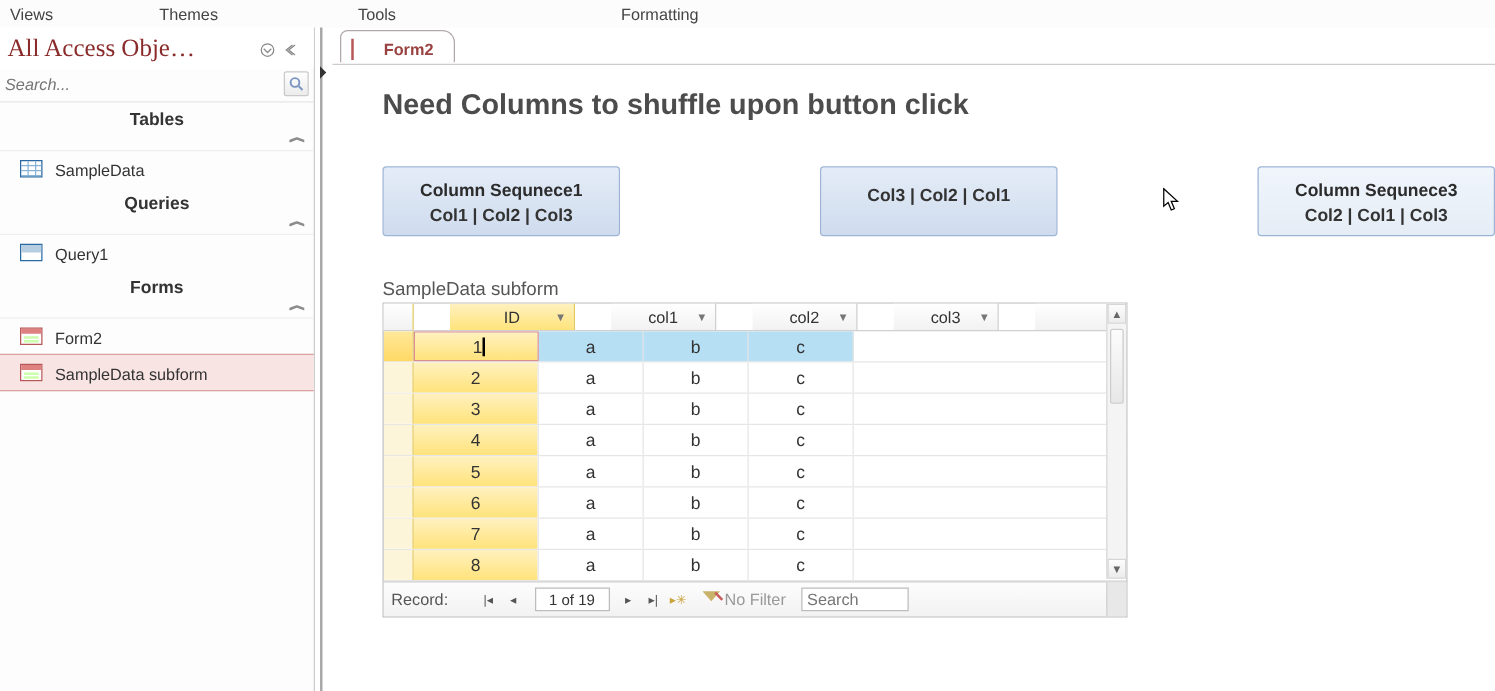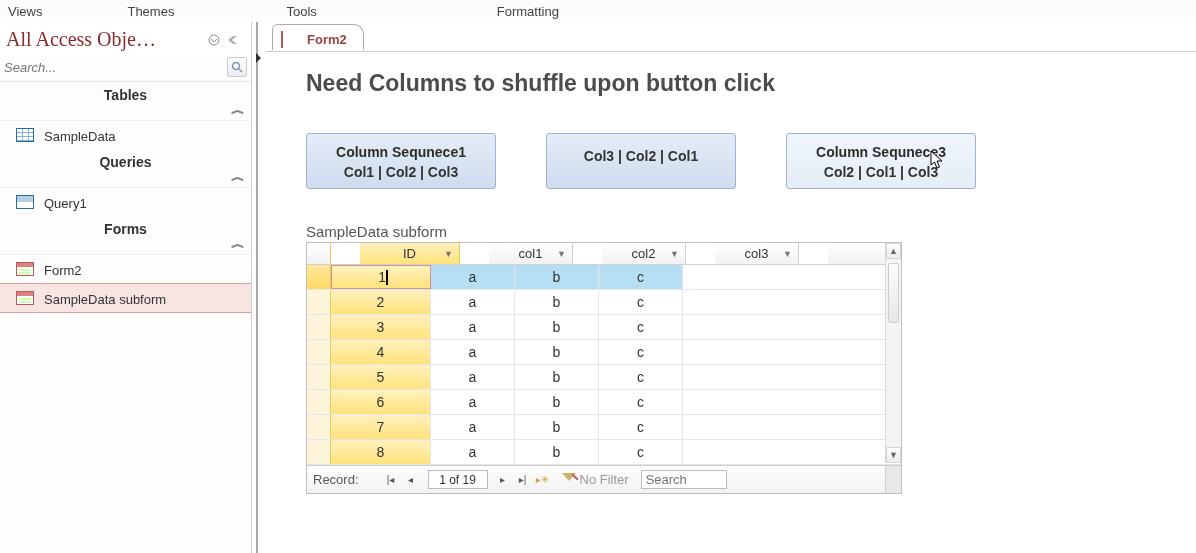--- a/index.html
+++ b/index.html
@@ -177,20 +177,21 @@
 .form-title {
   font-size: 23px;
   font-weight: bold;
   color: #4c4c4c;
 }
 
 .btn-row {
   margin-top: 36px;
   display:flex;
   gap: 50px;
+  justify-content: space-between;
 }
 .seq-btn {
   width: 190px;
   border: 1px solid #9bb4d6;
   background: linear-gradient(#e4ecf7,#cfdcee);
   border-radius: 3px;
   padding: 10px 4px 8px;
   text-align:center;
   cursor:pointer;
   font-size: 14px;

